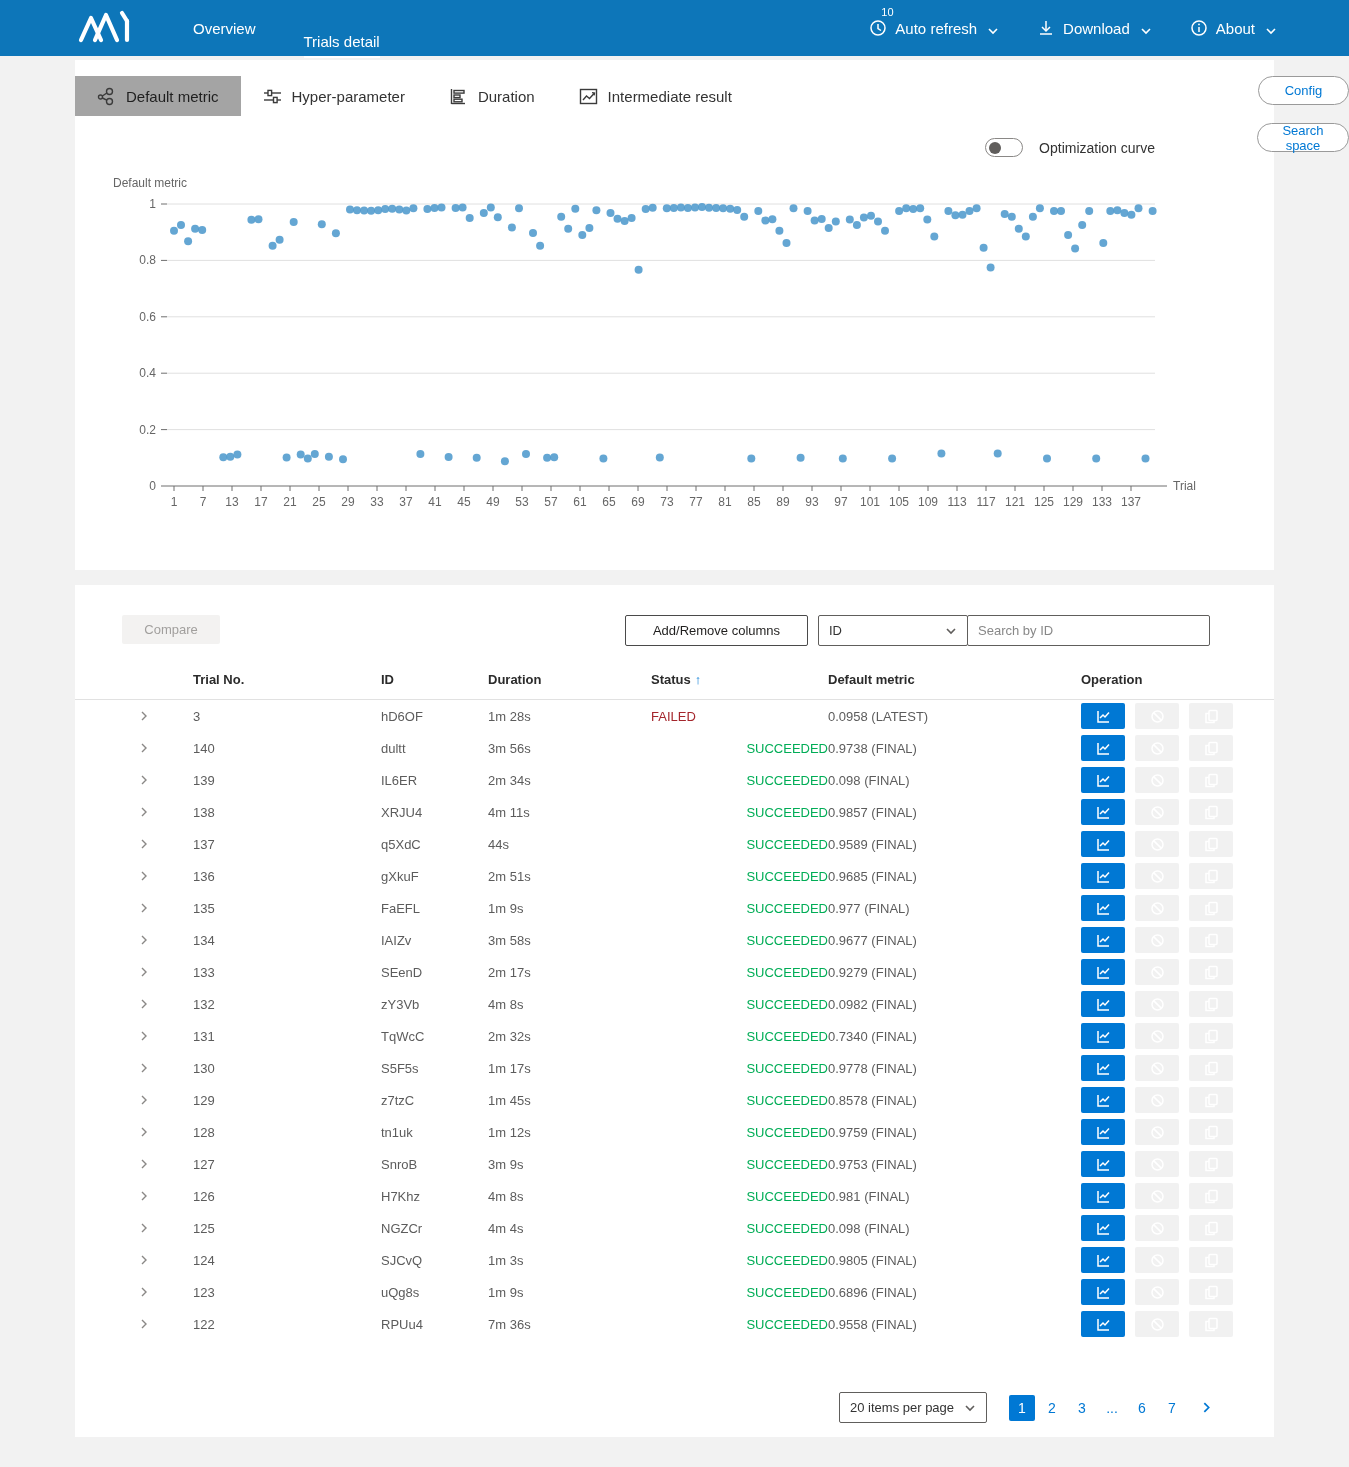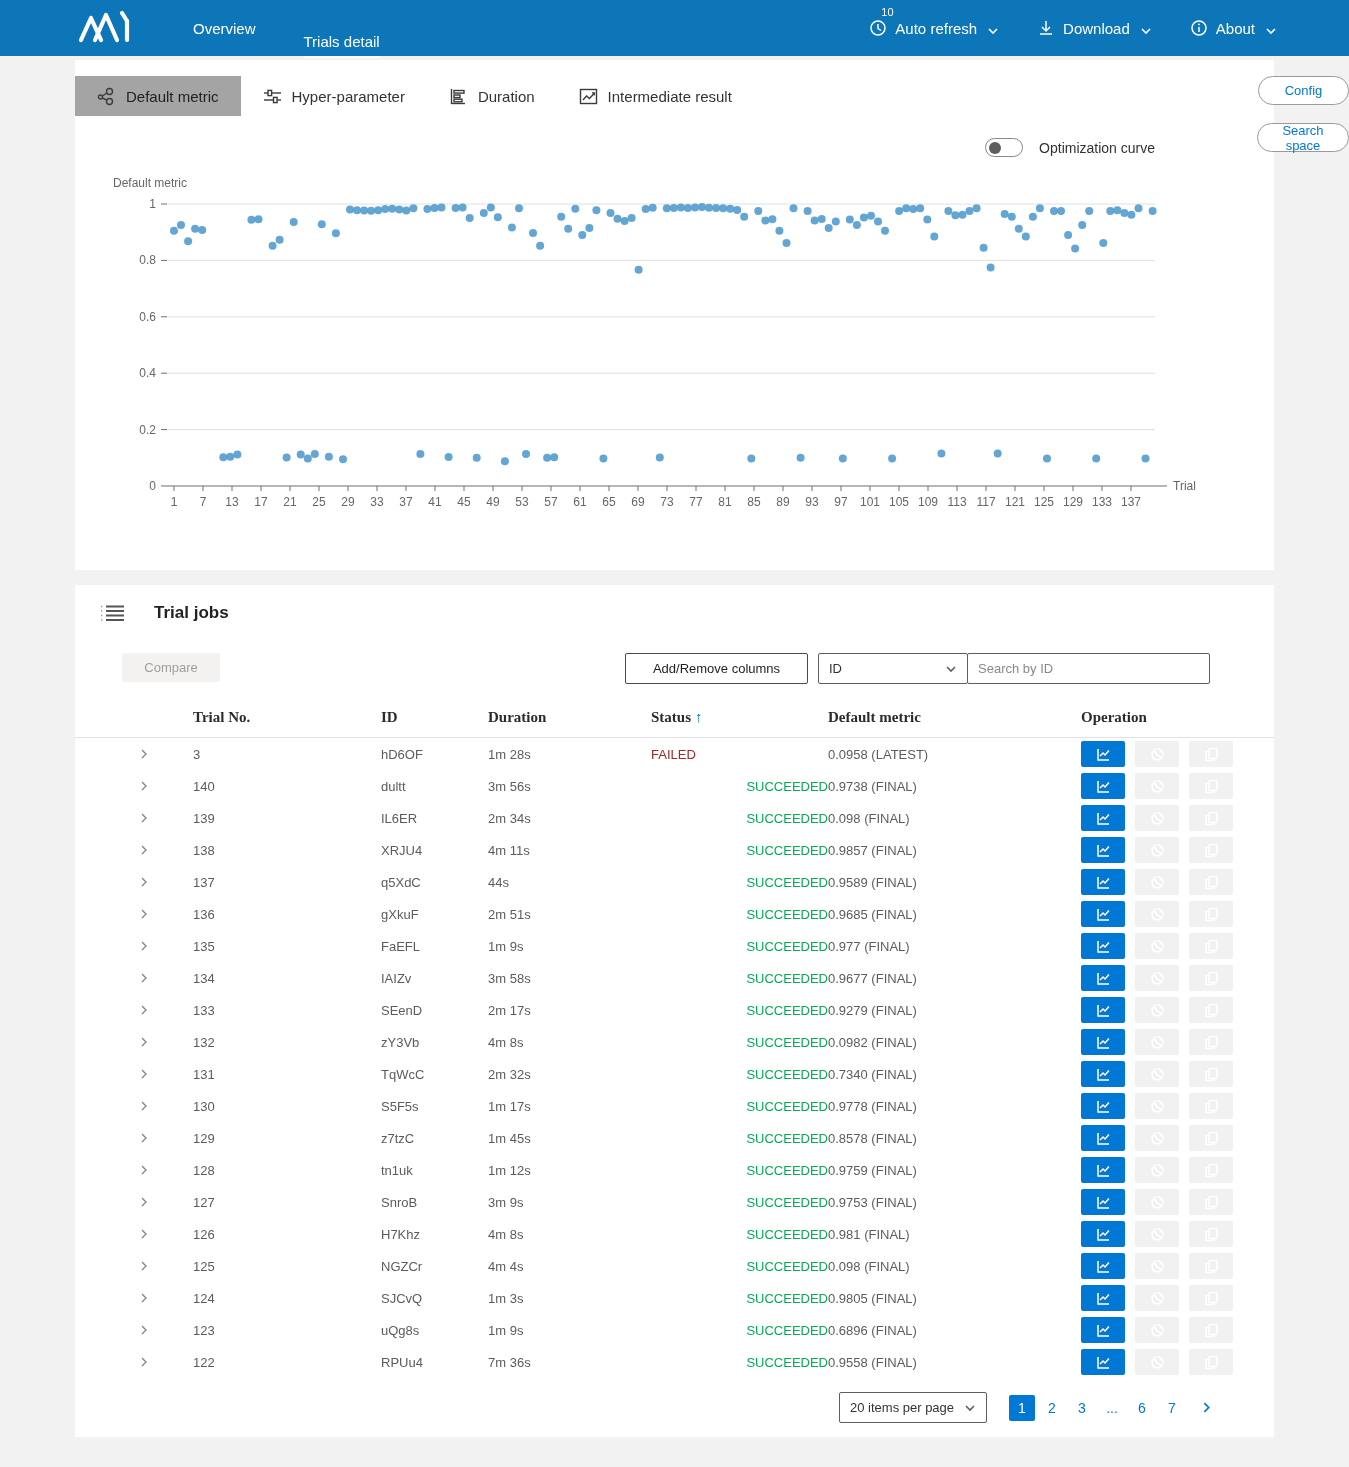--- a/index.html
+++ b/index.html
@@ -69,22 +69,22 @@
     justify-content:space-between; padding:0 10px; font-size:13px; color:#333; cursor:pointer; background:#fff;}
   .filter-select .chev{ stroke:#605e5c; }
   .search-input{ position:absolute; left:892px; top:0; width:243px; height:31px;
     border:1px solid #605e5c; border-radius:2px; padding:0 10px; font-size:13px;
     font-family:inherit; color:#333; }
   .search-input::placeholder{ color:#888; }
   
   .tbl{ margin-top:14px; }
   .trow{ display:grid; grid-template-columns:93px 188px 107px 163px 177px 253px 171px;
     align-items:center; height:32px; padding:0 22px 0 25px; font-size:13px; color:#5c5c5c; }
-  .thead{ height:40px; font-size:15px; font-weight:700; color:#2b2b2b;
-    border-bottom:1px solid #e1e1e1;font-family:Liberation Serif, serif; }
+  .thead{ height:40px; font-size:13px; font-weight:700; color:#2b2b2b;
+    border-bottom:1px solid #e1e1e1; }
   .sort-arrow{ color:#0078d4; margin-left:4px; font-weight:400; }
   .expand{ padding-left:38px; display:flex; align-items:center; }
   .expand svg{ width:12px; height:12px; stroke:#8a8886; fill:none; stroke-width:1.4; cursor:pointer; }
   .status-SUCCEEDED{ color:#00ad56;text-align:right; }
   .status-FAILED{ color:#a4262c; }
   .ops{ display:flex; gap:10px; }
   .op-btn{ width:44px; height:26px; border:none; border-radius:2px; cursor:pointer;
     display:flex; align-items:center; justify-content:center; }
   .op-blue{ background:#0078d4; }
   .op-gray{ background:#f1f1f1; }
@@ -424,37 +424,20 @@
       <circle cx="1063.5" cy="37.2" r="4" fill="#4e9acd" fill-opacity="0.88"></circle>
       <circle cx="1070.5" cy="287.4" r="4" fill="#4e9acd" fill-opacity="0.88"></circle>
       <circle cx="1077.6" cy="40.1" r="4" fill="#4e9acd" fill-opacity="0.88"></circle>
     </svg>
 </div>
 
 <button class="pill" id="config-btn">Config</button>
 <button class="pill" id="searchspace-btn">Search space</button>
 
 <div class="card" id="table-card">
-  <div class="tj-title-row">
-    <svg class="list-icon" viewBox="0 0 24 19">
-      <g stroke="#555" stroke-width="2">
-        <line x1="6" y1="2.5" x2="24" y2="2.5"></line>
-          <line x1="6" y1="7" x2="24" y2="7"></line>
-        <line x1="6" y1="11.5" x2="24" y2="11.5"></line>
-          <line x1="6" y1="16" x2="24" y2="16"></line>
-      </g>
-      <g stroke="#999" stroke-width="1.6" stroke-dasharray="1.4 1.8">
-        <line x1="1" y1="2.5" x2="4" y2="2.5"></line>
-          <line x1="1" y1="7" x2="4" y2="7"></line>
-        <line x1="1" y1="11.5" x2="4" y2="11.5"></line>
-          <line x1="1" y1="16" x2="4" y2="16"></line>
-      </g>
-    </svg>
-    <span class="tj-title">Trial jobs</span>
-  </div>
 
   <div class="controls-row">
     <button class="btn" id="compare-btn">Compare</button>
     <button class="btn" id="addremove-btn">Add/Remove columns</button>
     <div class="filter-select">
       <span>ID</span>
       <svg class="chev" viewBox="0 0 12 12">
           <path d="M2 4l4 4 4-4"></path>
         </svg>
     </div>

